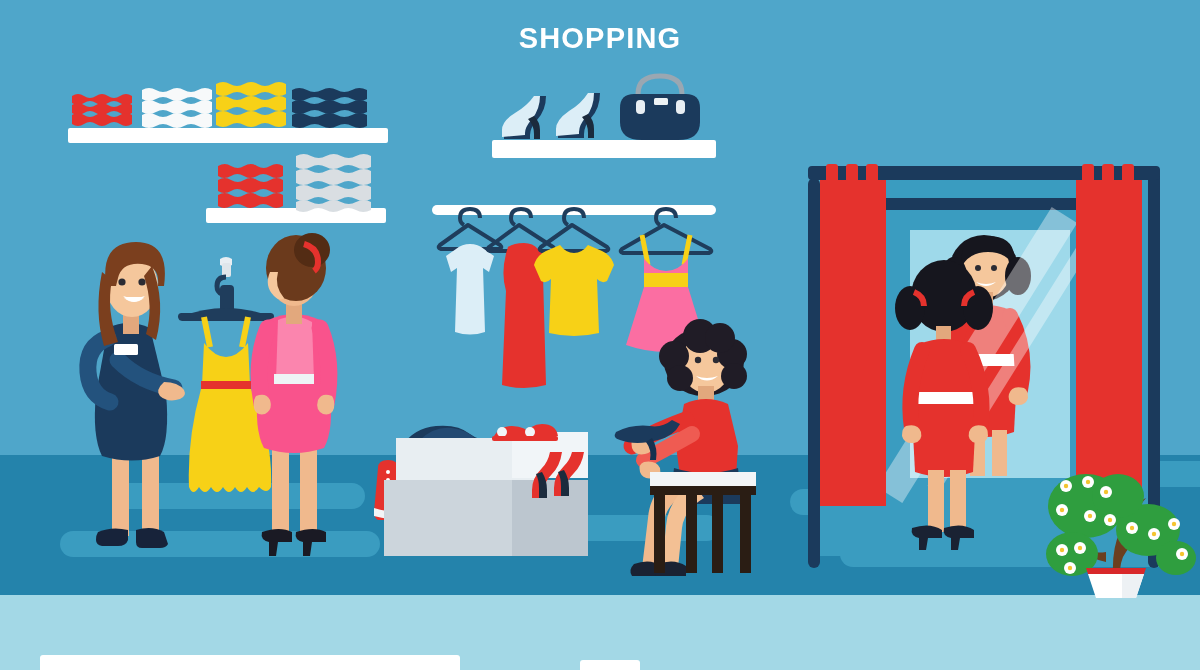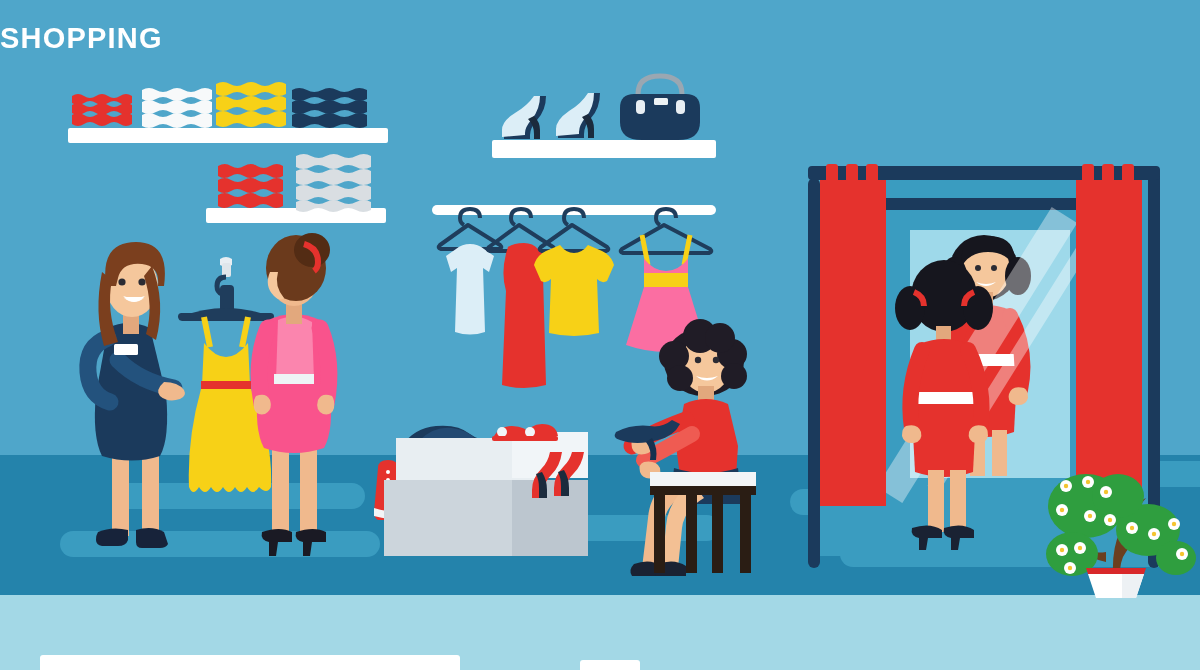--- a/index.html
+++ b/index.html
@@ -5,21 +5,21 @@
   html,body{margin:0;padding:0;background:#fff;}
   body{font-family:"Liberation Sans",sans-serif;}
   #scene{position:relative;width:1200px;height:670px;overflow:hidden;background:#4fa6ca;}
   .abs{position:absolute;}
   
   #wall{left:0;top:0;width:1200px;height:455px;background:#4fa6ca;}
   #floor{left:0;top:455px;width:1200px;height:140px;background:#2483ab;}
   #baseband{left:0;top:595px;width:1200px;height:75px;background:#a3d8e6;}
   .refl{background:#3a9cc0;border-radius:18px;height:26px;}
   
-  #title{left:0;top:22px;width:1200px;color:#ffffff;
+  #title{left:0;top:22px;width:1200px;text-align:center;color:#ffffff;
          font-size:29px;font-weight:bold;letter-spacing:1.2px;}
   
   .shelf{background:#ffffff;height:15px;border-radius:2px;}
   svg{display:block;overflow:visible;}
   .card{background:#ffffff;border-radius:3px;}
 </style>
 </head>
 <body>
 
 <div id="scene">

